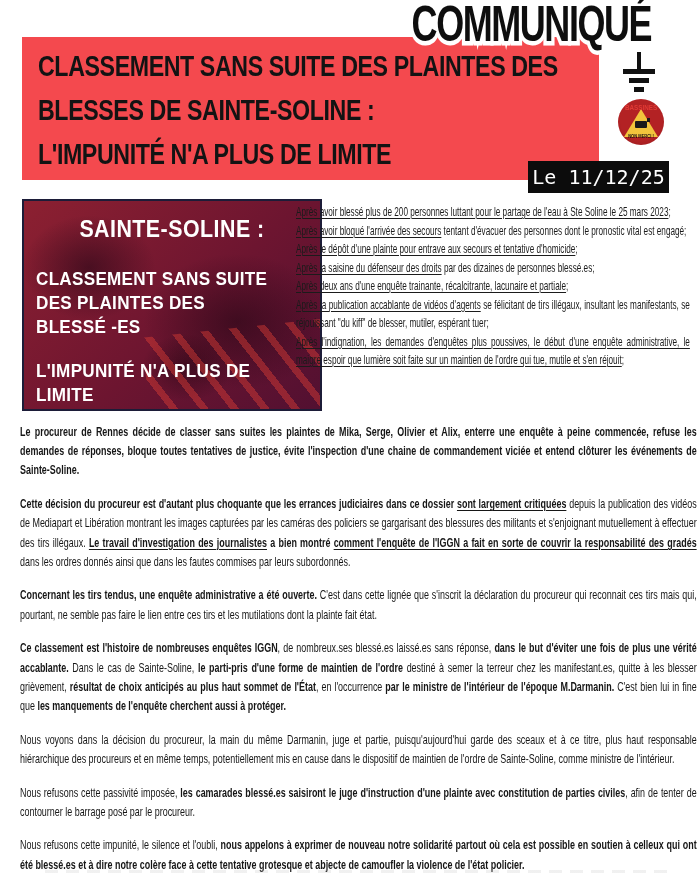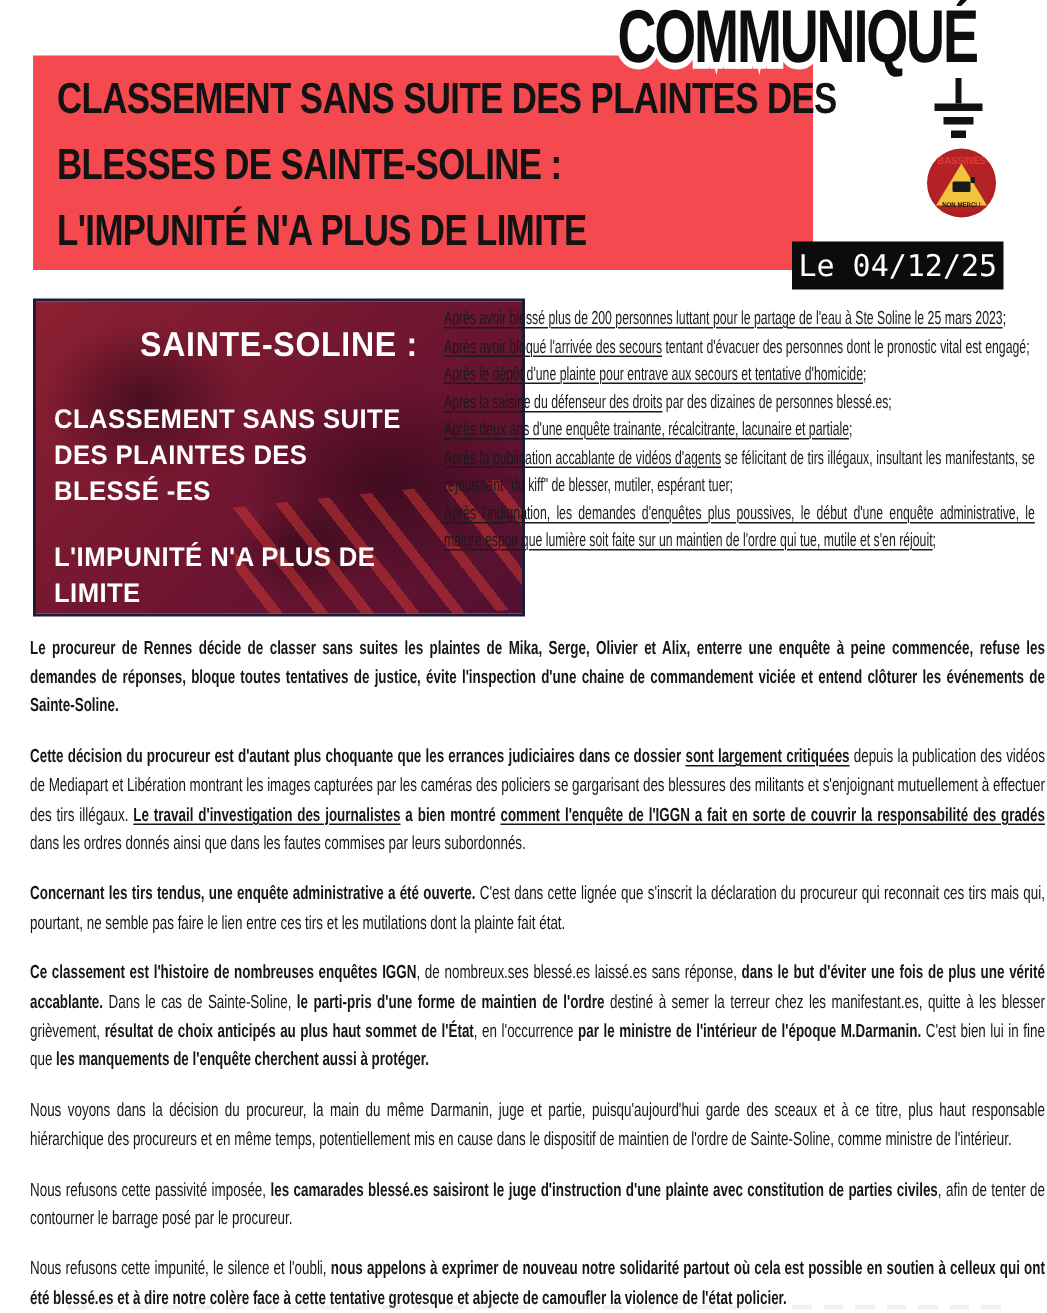--- a/index.html
+++ b/index.html
@@ -15,21 +15,21 @@
     font-weight:700;font-size:50px;line-height:48px;letter-spacing:-2px;white-space:nowrap;
   }
   .kick-stroke{
     position:absolute;left:0;top:0;color:#fff;
     -webkit-text-stroke:9px #fff;
     text-shadow:3px 0 #fff,-3px 0 #fff,0 3px #fff,0 -3px #fff,
                 2px 2px #fff,-2px 2px #fff,2px -2px #fff,-2px -2px #fff;
   }
   .kick-fill{position:relative;color:#0e0e0e}
   
-  .banner{position:absolute;left:22px;top:37px;width:520px;height:143px;background:#f4494e;z-index:1}
+  .banner{position:absolute;left:22px;top:37px;width:577px;height:143px;background:#f4494e;z-index:1}
   .banner-text{position:absolute;left:16px;top:7px}
   .banner-text>div{
     font-weight:700;font-size:29px;line-height:44px;letter-spacing:-.5px;color:#131313;
     white-space:nowrap;transform:scaleX(.8);transform-origin:0 50%;
   }
   
   .ground{position:absolute;left:600px;top:15px;width:34px;height:42px}
   .ground div{position:absolute;background:#111}
   .ground .stem{left:15px;top:0;width:4px;height:17px}
   .ground .b1{left:1px;top:17px;width:32px;height:5px}
@@ -45,21 +45,21 @@
     font-size:7px;font-weight:700;color:#e23a35;letter-spacing:0;transform:scaleX(.9)}
   .logo-bottom{position:absolute;bottom:6px;left:0;right:0;text-align:center;
     font-size:4.5px;font-weight:700;color:#1c1010;transform:scaleX(.9)}
   .tap{position:absolute;left:50%;top:22px;transform:translateX(-50%);width:12px;height:7px;background:#1a1a1a;border-radius:1px}
   .tap::after{content:"";position:absolute;right:-3px;top:-3px;width:3px;height:4px;background:#1a1a1a}
   
   .datebox{position:absolute;left:528px;top:161px;width:141px;height:32px;background:#0c0c0c;z-index:7;
     color:#fff;font-family:"DejaVu Sans Mono","Liberation Mono",monospace;font-size:20px;
     display:flex;align-items:center;justify-content:center;white-space:nowrap}
   
-  .poster{position:absolute;left:22px;top:199px;width:328px;height:212px;box-sizing:border-box;
+  .poster{position:absolute;left:22px;top:199px;width:300px;height:212px;box-sizing:border-box;
     border:2px solid #1c1c38;color:#fff;overflow:hidden;z-index:1;
     background:
       radial-gradient(95px 75px at 22% 32%, rgba(30,5,20,.55), transparent 70%),
       radial-gradient(130px 95px at 72% 58%, rgba(25,4,16,.5), transparent 72%),
       radial-gradient(60px 45px at 55% 80%, rgba(20,3,12,.45), transparent 75%),
       linear-gradient(135deg,#8c2031,#6d1530 55%,#521031);
   }
   .poster::after{content:"";position:absolute;right:-10px;bottom:-6px;width:62%;height:42%;
     background:repeating-linear-gradient(58deg, rgba(225,62,52,.55) 0 7px, transparent 7px 24px);
     transform:rotate(-6deg);opacity:.8}
@@ -110,21 +110,21 @@
 </div>
 
 <div class="logo">
   <div class="logo-tri"></div>
   <div class="tap"></div>
   <div class="logo-top">BASSINES</div>
   <div class="logo-bottom">NON MERCI !</div>
 </div>
 
 <div class="datebox">
-  <span>Le 04/12/25</span>
+  <span>Le 11/12/25</span>
 </div>
 
 <div class="poster">
   <div class="poster-title">SAINTE-SOLINE :</div>
   <div class="poster-block poster-b1">
       <div>CLASSEMENT SANS SUITE</div>
       <div>DES PLAINTES DES</div>
       <div>BLESSÉ -ES</div>
     </div>
   <div class="poster-block poster-b2">

